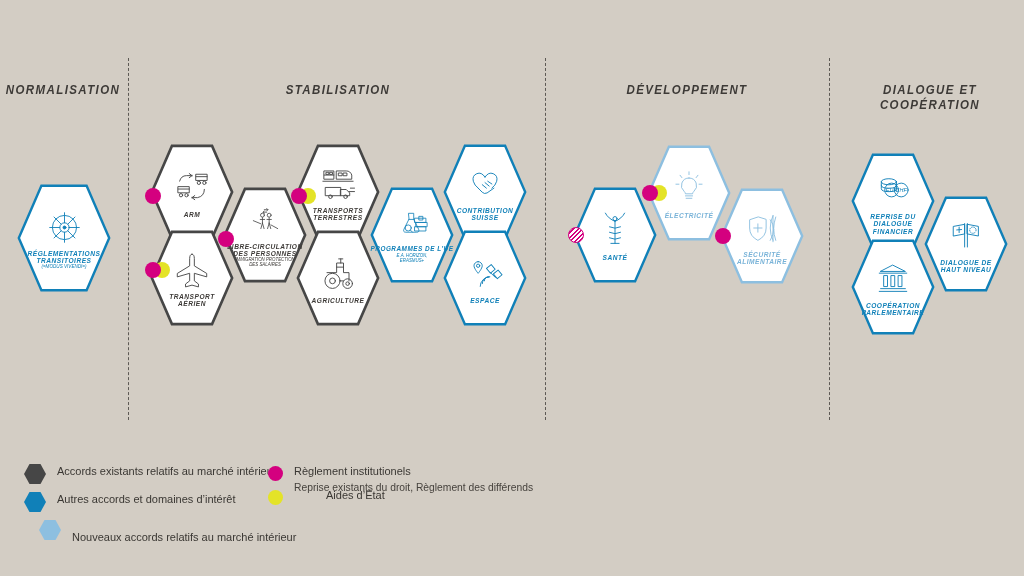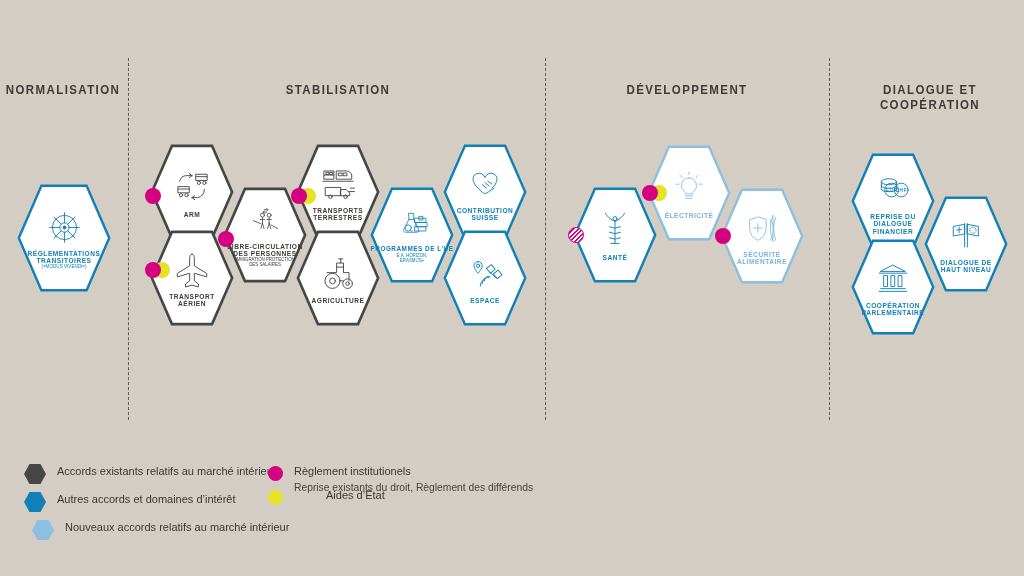--- a/index.html
+++ b/index.html
@@ -3,21 +3,21 @@
 <meta charset="utf-8">
 <style>
   html,body{margin:0;padding:0;}
   body{
     width:1024px;height:576px;
     background:#d3cdc4;
     font-family:"Liberation Sans", sans-serif;
     overflow:hidden;
     position:relative;
   }
-  #stage{position:absolute;left:0;top:0;width:976px;height:576px;}
+  #stage{position:absolute;left:0;top:0;width:976px;height:576px;font-style:italic;}
 
   
   .sec-title{
     position:absolute;
     color:#3d3a37;
     font-weight:bold;
     font-size:11.5px;
     letter-spacing:1.4px;
     text-align:center;
     line-height:14px;
@@ -434,21 +434,21 @@
       </div>
     </div>
     <div class="lg-item" style="left: 24px; top: 492px;">
       <div class="lg-swatch"><svg width="22" height="20" viewBox="0 0 22 20">
           <path d="M 5.5 0 L 16.5 0 L 22 10 L 16.5 20 L 5.5 20 L 0 10 Z" fill="#1080b8"></path>
         </svg></div>
       <div class="lg-text">
         <span class="main">Autres accords et domaines d’intérêt</span>
       </div>
     </div>
-    <div class="lg-item" style="left: 32px; top: 520px;">
+    <div class="lg-item" style="left: 39px; top: 520px; align-items: flex-end;">
       <div class="lg-swatch"><svg width="22" height="20" viewBox="0 0 22 20">
           <path d="M 5.5 0 L 16.5 0 L 22 10 L 16.5 20 L 5.5 20 L 0 10 Z" fill="#8dbfe0"></path>
         </svg></div>
       <div class="lg-text">
         <span class="main">Nouveaux accords relatifs au marché intérieur</span>
       </div>
     </div>
     <div class="lg-item" style="left: 268px; top: 464px;">
       <div class="lg-swatch">
         <div class="lg-dot" style="width:15px;height:15px;background:#d4007f;margin-top:2px;"></div>

